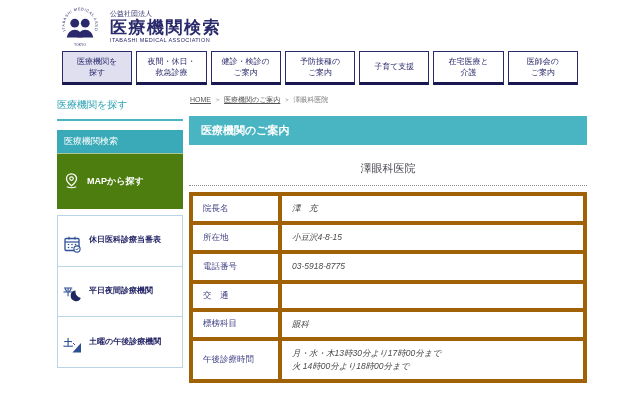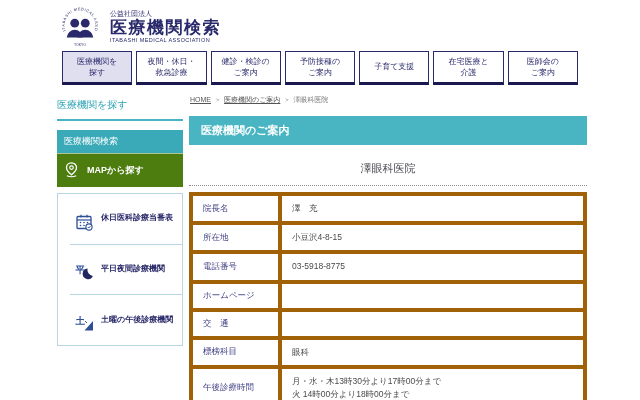--- a/index.html
+++ b/index.html
@@ -25,43 +25,43 @@
   
   .content { display: flex; padding-left: 57px; margin-top: 10px; }
   .sidebar { width: 126px; flex-shrink: 0; }
   .main { width: 398px; margin-left: 6px; }
 
   
   .sb-title { color: #2fa3b3; font-size: 10px; padding: 3px 0 7px;
     border-bottom: 2px solid #4ab5c2; margin-bottom: 9px; }
   .search-box { background: #4d7c0f; }
   .search-header { background: #3aaab8; color: #fff; font-size: 9px; padding: 5px 7px; }
-  .search-item { display: flex; align-items: center; gap: 7px; padding: 7px 6px;
+  .search-item { display: flex; align-items: center; gap: 7px; padding: 18px 6px;
     color: #fff; font-size: 9px; font-weight: bold; border-top: 1px solid rgba(255,255,255,.55);
     cursor: pointer; }
   .search-item svg { flex-shrink: 0; }
   .sb-links { margin-top: 6px; border: 1px solid #b9d6e4; }
   .sb-link { display: flex; align-items: center; gap: 7px; padding: 8px 5px;
     background: #fff; color: #262668; font-size: 8px; font-weight: bold; cursor: pointer;
-    white-space: pre-line; line-height: 1.35; margin-left: 12px; }
+    white-space: pre-line; line-height: 1.35; }
   .sb-link + .sb-link { border-top: 1px solid #b9d6e4; }
   .sb-link svg { flex-shrink: 0; }
 
   
   .breadcrumb { font-size: 7px; color: #777; margin: 0 0 11px 1px; }
   .breadcrumb .bc-link { color: #555; text-decoration: underline; cursor: pointer; }
   .breadcrumb .bc-sep { margin: 0 3px; }
   .page-title-bar { background: #4ab5c2; color: #fff; font-size: 11px; font-weight: bold;
     padding: 7px 12px; }
   .clinic-name { text-align: center; font-size: 11px; color: #4a4a52; margin-top: 16px;
     padding-bottom: 9px; border-bottom: 1px dotted #8a8a8a; }
   .info-table { width: 100%; border-collapse: collapse; font-size: 8.5px; margin-top: 6px; }
   .info-table td { border: 4px solid #a16207; padding: 6px 10px; vertical-align: middle; }
   .info-table td.lbl { width: 89px; color: #3f3f85; }
-  .info-table td.val { color: #4a4a4a; white-space: pre-line; line-height: 1.55; }
+  .info-table td.val { color: #4a4a4a; white-space: pre-line; line-height: 1.55; font-style: italic; }
 </style>
 </head>
 <body>
 
 <div class="header">
   <div class="seal">
     <svg viewBox="0 0 44 44" width="42" height="42">
       <defs>
         <path id="arcTop" d="M 7,26 A 16,16 0 1 1 37,26" fill="none"></path>
       </defs>
@@ -181,24 +181,20 @@
         </tr>
         <tr>
           <td class="lbl">所在地</td>
           <td class="val">小豆沢4-8-15</td>
         </tr>
         <tr>
           <td class="lbl">電話番号</td>
           <td class="val">03-5918-8775</td>
         </tr>
         <tr>
-          <td class="lbl">ホームページ</td>
-          <td class="val"></td>
-        </tr>
-        <tr>
           <td class="lbl">交　通</td>
           <td class="val"></td>
         </tr>
         <tr>
           <td class="lbl">標榜科目</td>
           <td class="val">眼科</td>
         </tr>
         <tr>
           <td class="lbl">午後診療時間</td>
           <td class="val">月・水・木13時30分より17時00分まで

